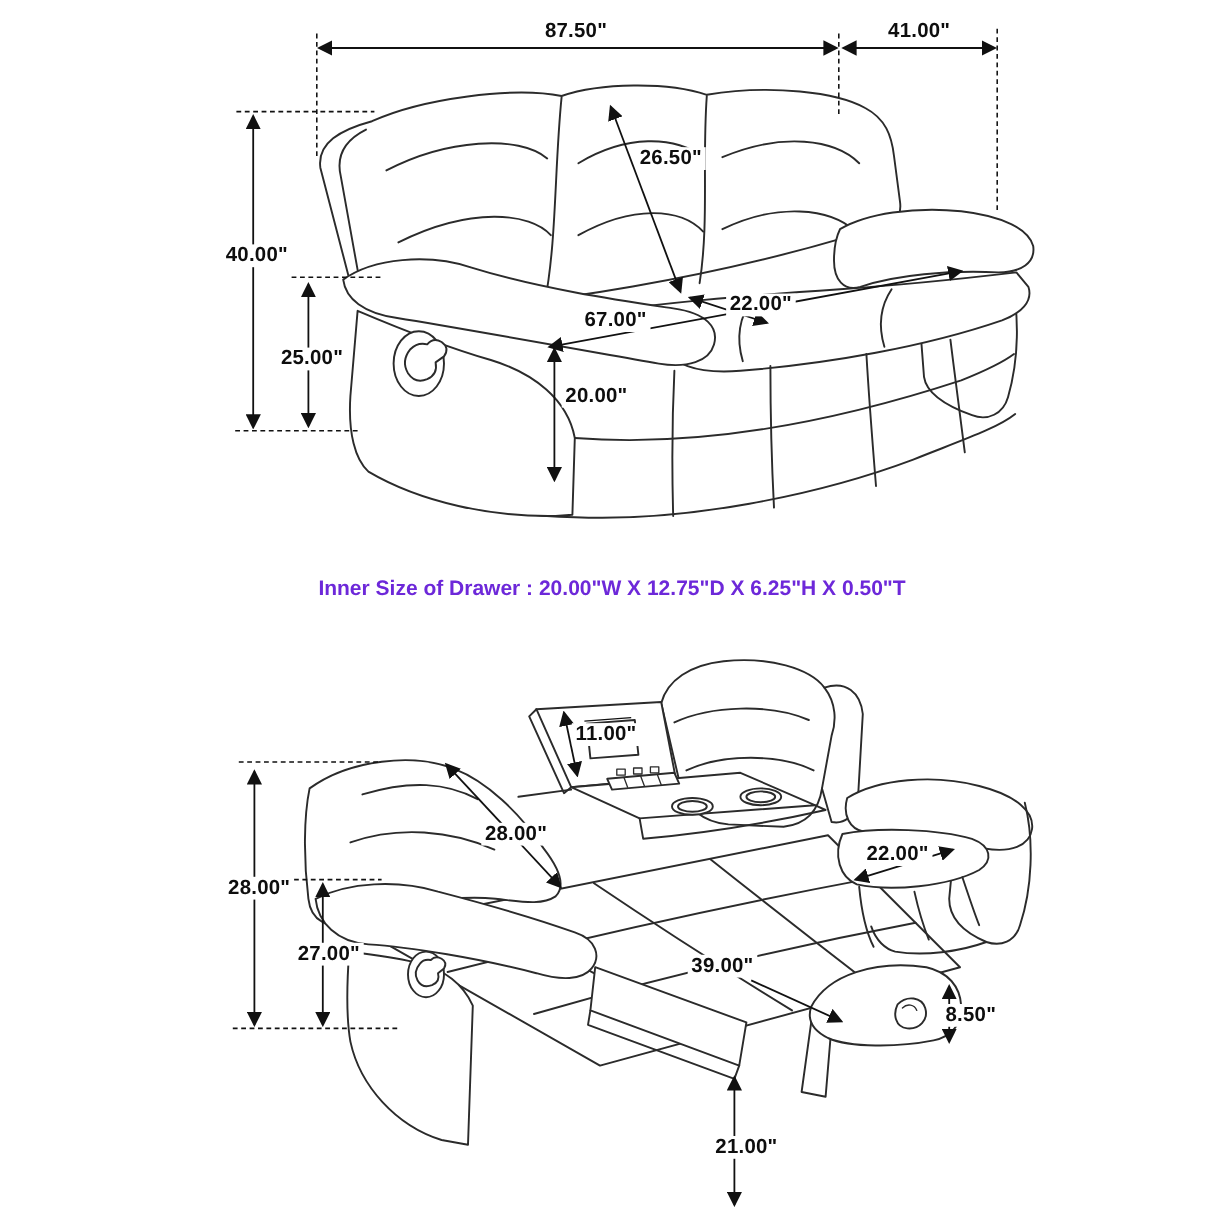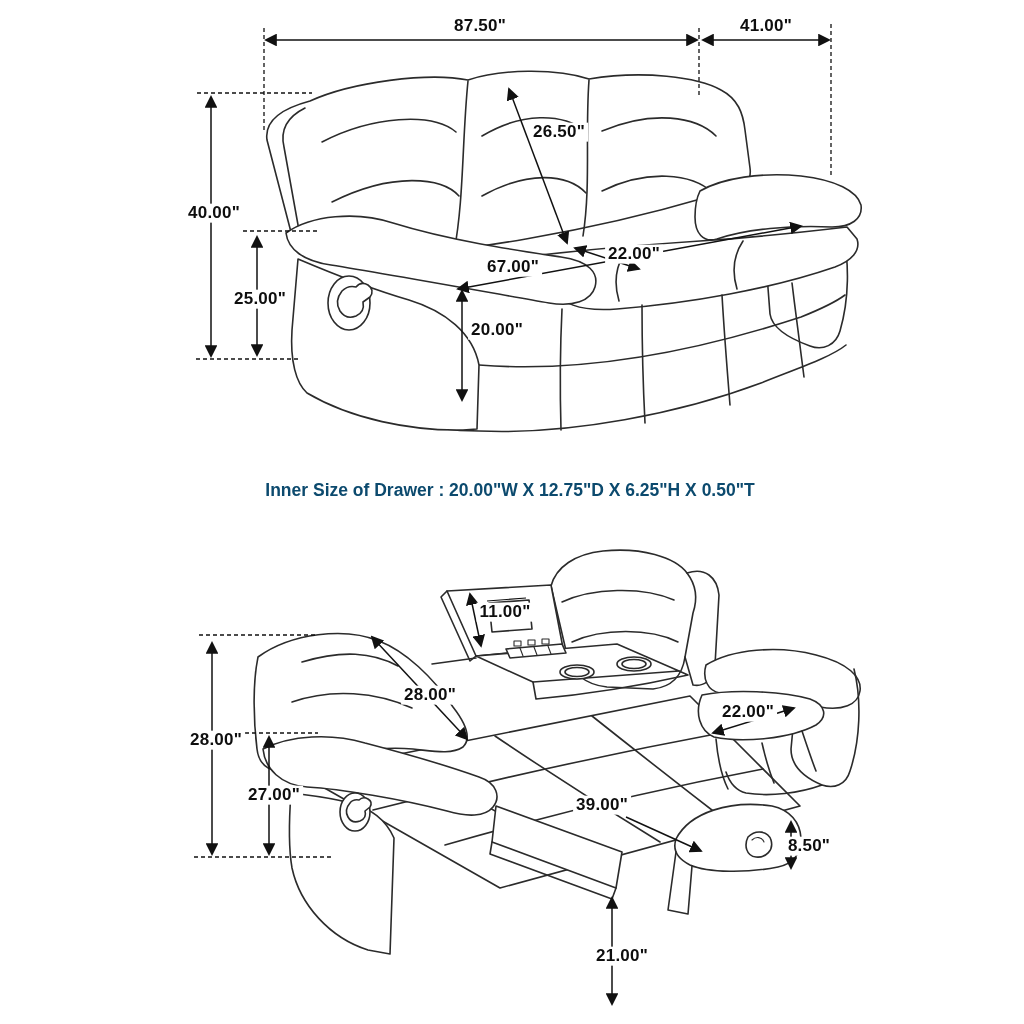--- a/index.html
+++ b/index.html
@@ -9,21 +9,21 @@
   }
   #art{position:absolute;left:0;top:0;}
   .dim{
     position:absolute;transform:translate(-50%,-50%);
     font-size:17px;font-weight:bold;color:#0e0e0e;
     background:#ffffff;padding:0 3px;white-space:nowrap;line-height:1.1;
     letter-spacing:0.2px;
   }
   .note{
     position:absolute;transform:translate(-50%,-50%);
-    font-size:17.5px;font-weight:bold;color:#0c4a6e;white-space:nowrap;
+    font-size:17.5px;font-weight:bold;color:#6d28d9;white-space:nowrap;
   }
 </style>
 </head>
 <body>
 
 <svg id="art" width="1024" height="1024" viewBox="0 0 1024 1024">
   <defs>
     <marker id="ah" viewBox="0 0 10 10" refX="8.5" refY="5" markerWidth="8.5" markerHeight="8.5" orient="auto-start-reverse">
       <path d="M0,0 L10,5 L0,10 z" fill="#111"></path>
     </marker>

